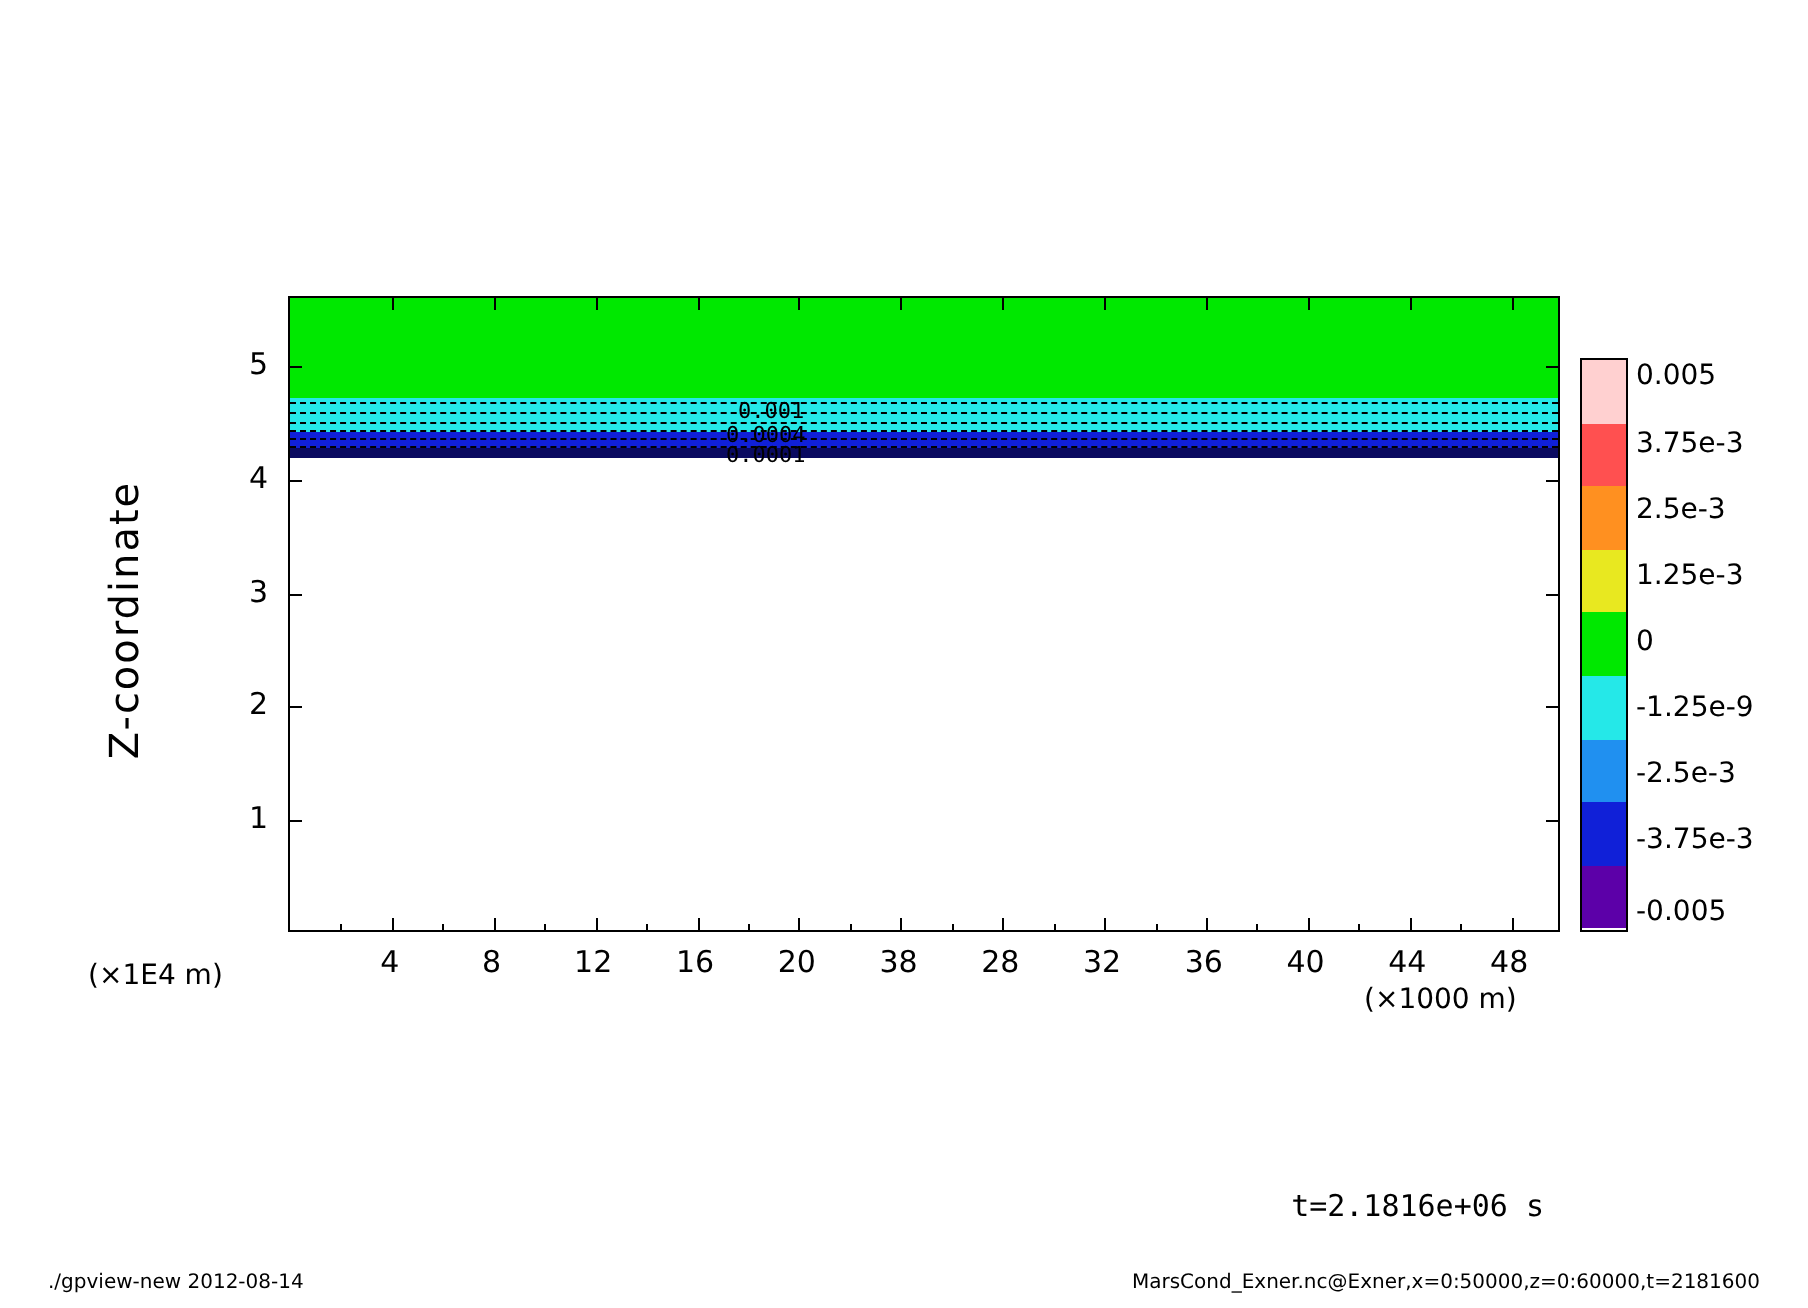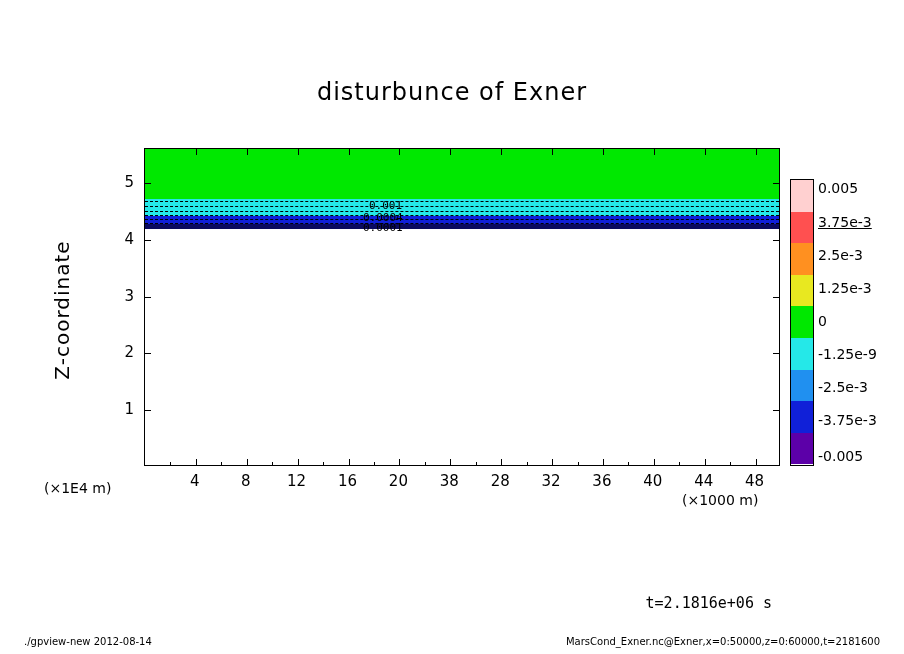--- a/index.html
+++ b/index.html
@@ -221,21 +221,20 @@
     font-size: 10px;
     font-family: "DejaVu Sans", sans-serif;
     color: #000;
   }
 </style>
 </head>
 <body>
 
 <div id="page">
 
-  <div class="title">disturbunce of Exner</div>
 
   <div id="plot-frame">
     <div id="data-band"></div>
     <div id="band-cyan"></div>
     <div id="band-blue"></div>
     <div id="band-dark"></div>
 
     <div class="contour-line" style="top:52px;"></div>
     <div class="contour-line" style="top:57px;"></div>
     <div class="contour-line" style="top:62px;"></div>
@@ -327,21 +326,21 @@
     <div class="cb-cell" style="height:31.6px; background:#ff9020;"></div>
     <div class="cb-cell" style="height:31.6px; background:#e8e820;"></div>
     <div class="cb-cell" style="height:31.6px; background:#00e800;"></div>
     <div class="cb-cell" style="height:31.6px; background:#25e8e8;"></div>
     <div class="cb-cell" style="height:31.6px; background:#2090f0;"></div>
     <div class="cb-cell" style="height:31.6px; background:#1020d8;"></div>
     <div class="cb-cell" style="height:31.6px; background:#5c00a8;"></div>
   </div>
 
   <div class="cb-tick-label" style="top:188px;">0.005</div>
-  <div class="cb-tick-label" style="top:222px;text-decoration:underline;">3.75e-3</div>
+  <div class="cb-tick-label" style="top:222px;">3.75e-3</div>
   <div class="cb-tick-label" style="top:255px;">2.5e-3</div>
   <div class="cb-tick-label" style="top:288px;">1.25e-3</div>
   <div class="cb-tick-label" style="top:321px;">0</div>
   <div class="cb-tick-label" style="top:354px;">-1.25e-9</div>
   <div class="cb-tick-label" style="top:387px;">-2.5e-3</div>
   <div class="cb-tick-label" style="top:420px;">-3.75e-3</div>
   <div class="cb-tick-label" style="top:456px;">-0.005</div>
 
   <div id="time-stamp">t=2.1816e+06 s</div>
   <div id="footer-left">./gpview-new  2012-08-14</div>

